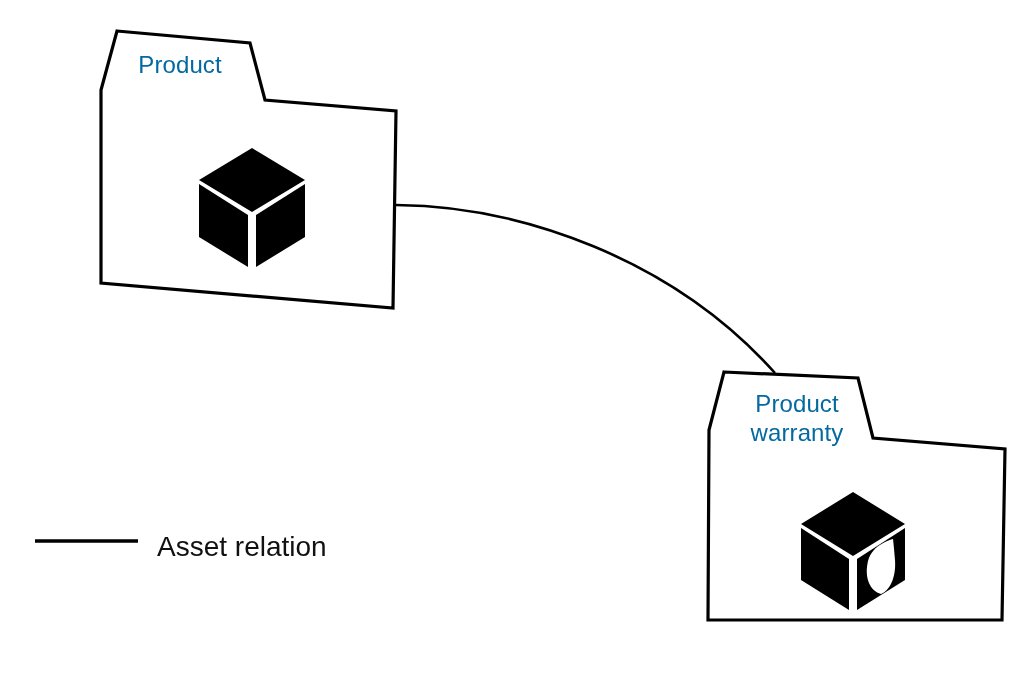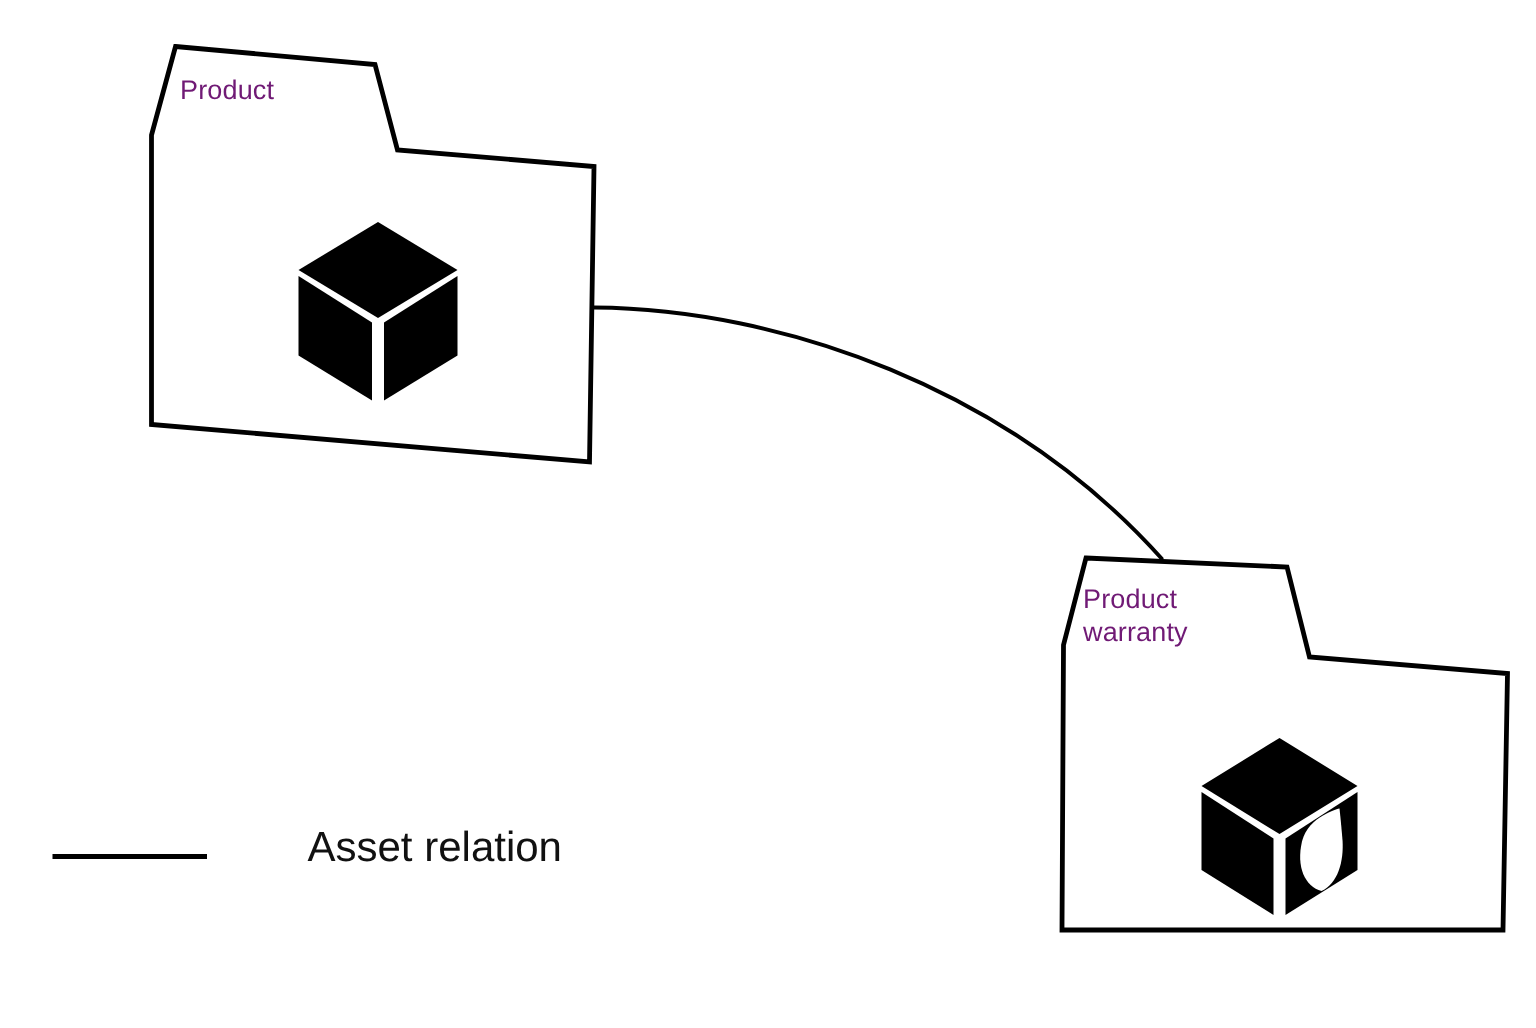--- a/index.html
+++ b/index.html
@@ -47,46 +47,45 @@
   }
   .cube-part {
     fill: #000000;
   }
   .cube-cut {
     fill: #ffffff;
   }
   .node-label {
     position: absolute;
     font-family: "Liberation Sans", sans-serif;
-    font-size: 18px;
+    font-size: 24px;
     line-height: 1.22;
-    color: #701a75;
-    text-align: left;
+    color: #0369a1;
+    text-align: center;
     white-space: pre-line;
     letter-spacing: 0.1px;
   }
   #label-product {
     left: 120px;
     top: 50px;
     width: 120px;
   }
   #label-product-warranty {
     left: 722px;
     top: 389px;
     width: 150px;
   }
   #legend {
     position: absolute;
     left: 30px;
     top: 531px;
     width: 400px;
     height: 50px;
     display: flex;
-    align-items: flex-end;
-    gap: 48px;
+    align-items: flex-start;
   }
   #legend-swatch {
     width: 110px;
     height: 20px;
     flex: 0 0 auto;
   }
   #legend-label {
     font-family: "Liberation Sans", sans-serif;
     font-size: 28px;
     color: #111111;

